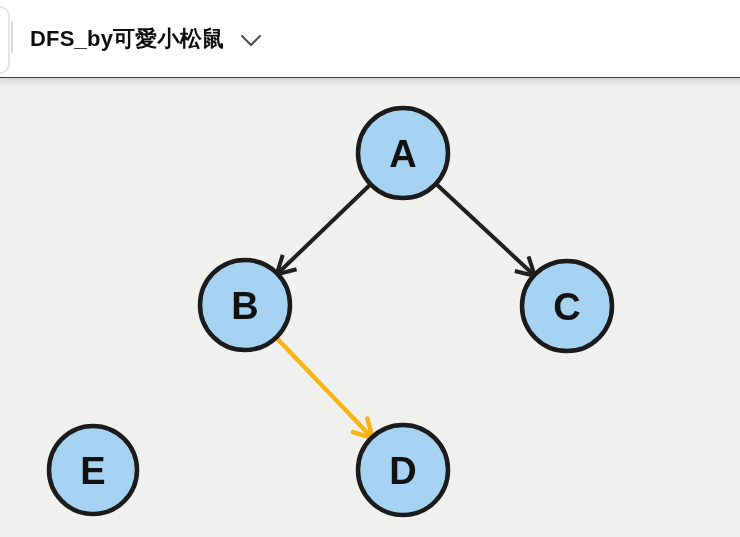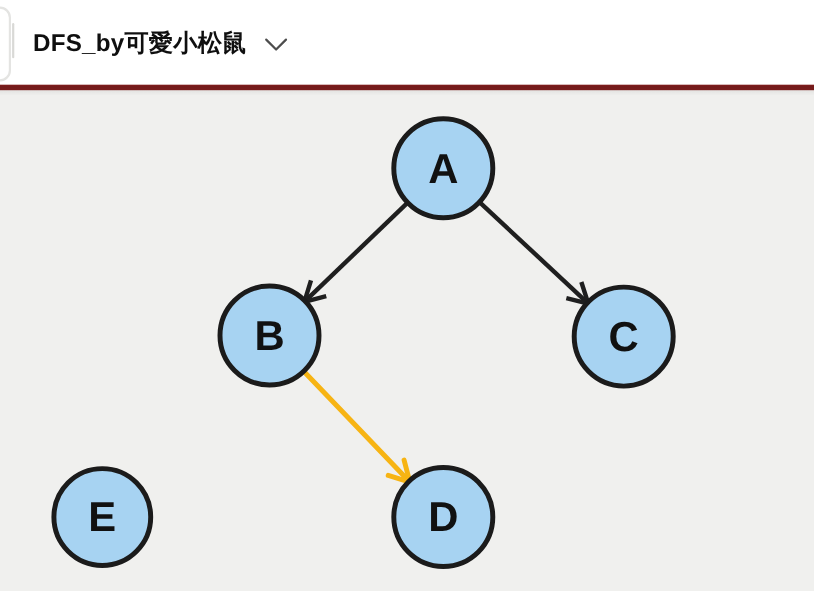--- a/index.html
+++ b/index.html
@@ -14,21 +14,21 @@
   .app {
     position: relative;
     width: 740px;
     height: 537px;
   }
   
   .header {
     position: relative;
     height: 77px;
     background: #ffffff;
-    border-bottom: 5px solid #7f1d1d;
+    border-bottom: 1px solid #7f1d1d;
     z-index: 2;
     padding-left: 32px;
   }
   .header-shadow {
     position: absolute;
     left: 0;
     right: 0;
     top: 78px;
     height: 9px;
     background: linear-gradient(rgba(0,0,0,0.10), rgba(0,0,0,0));

